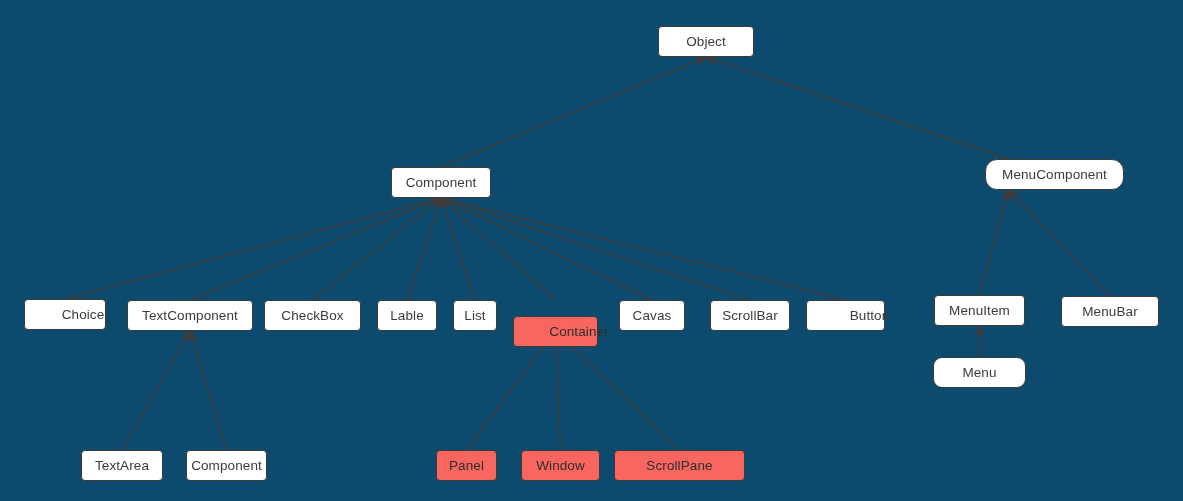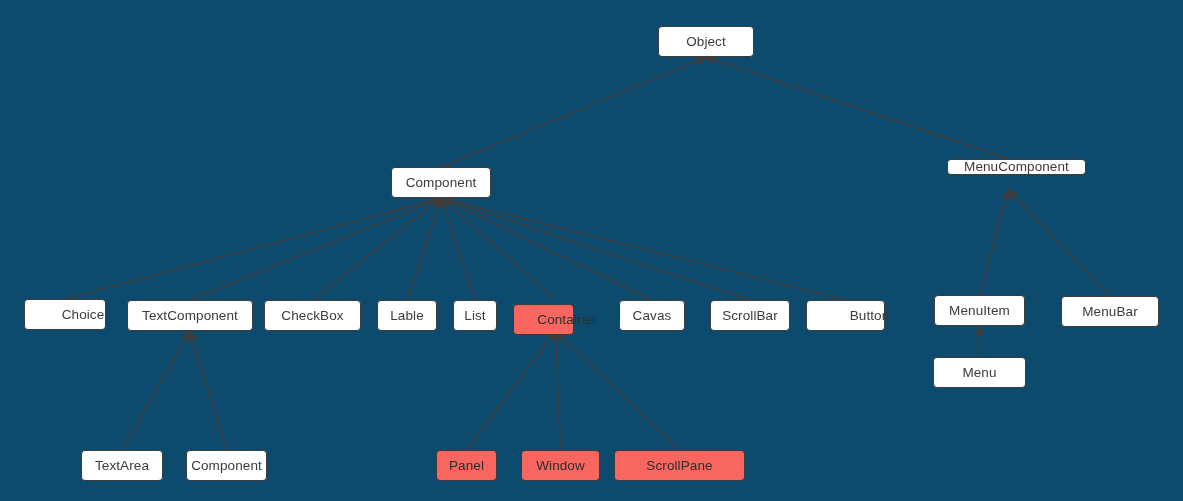--- a/index.html
+++ b/index.html
@@ -83,57 +83,57 @@
       <line x1="560.5" y1="450" x2="555.5" y2="331" stroke="#3d3d3d" stroke-width="1.5" marker-end="url(#arrow)"></line>
       <line x1="679.5" y1="450" x2="555.5" y2="331" stroke="#3d3d3d" stroke-width="1.5" marker-end="url(#arrow)"></line>
     </svg>
   <div id="node-layer">
       <div class="node" style="left: 658px; top: 26px; width: 96px; height: 31px;">
         <span>Object</span>
       </div>
       <div class="node" style="left: 391px; top: 167px; width: 100px; height: 31px;">
         <span>Component</span>
       </div>
-      <div class="node" style="left: 947px; top: 159px; width: 139px; height: 16px;">
+      <div class="node" style="left: 985px; top: 159px; width: 139px; height: 31px; border-radius: 12px;">
         <span>MenuComponent</span>
       </div>
       <div class="node" style="left: 24px; top: 299px; width: 82px; height: 31px; padding-left: 36px;">
         <span>Choice</span>
       </div>
       <div class="node" style="left: 127px; top: 300px; width: 126px; height: 31px;">
         <span>TextComponent</span>
       </div>
       <div class="node" style="left: 264px; top: 300px; width: 97px; height: 31px;">
         <span>CheckBox</span>
       </div>
       <div class="node" style="left: 377px; top: 300px; width: 60px; height: 31px;">
         <span>Lable</span>
       </div>
       <div class="node" style="left: 453px; top: 300px; width: 44px; height: 31px;">
         <span>List</span>
       </div>
-      <div class="node highlight" style="left: 513px; top: 304px; width: 61px; height: 31px; padding-left: 47px;">
+      <div class="node highlight" style="left: 513px; top: 316px; width: 85px; height: 31px; padding-left: 47px;">
         <span>Container</span>
       </div>
       <div class="node" style="left: 619px; top: 300px; width: 66px; height: 31px;">
         <span>Cavas</span>
       </div>
       <div class="node" style="left: 710px; top: 300px; width: 80px; height: 31px;">
         <span>ScrollBar</span>
       </div>
       <div class="node" style="left: 806px; top: 300px; width: 79px; height: 31px; padding-left: 48px;">
         <span>Button</span>
       </div>
       <div class="node" style="left: 934px; top: 295px; width: 91px; height: 31px;">
         <span>MenuItem</span>
       </div>
       <div class="node" style="left: 1061px; top: 296px; width: 98px; height: 31px;">
         <span>MenuBar</span>
       </div>
-      <div class="node" style="left: 933px; top: 357px; width: 93px; height: 31px;">
+      <div class="node" style="left: 933px; top: 357px; width: 93px; height: 31px; border-radius: 9px;">
         <span>Menu</span>
       </div>
       <div class="node" style="left: 81px; top: 450px; width: 82px; height: 31px;">
         <span>TextArea</span>
       </div>
       <div class="node" style="left: 186px; top: 450px; width: 81px; height: 31px;">
         <span>Component</span>
       </div>
       <div class="node highlight" style="left: 436px; top: 450px; width: 61px; height: 31px;">
         <span>Panel</span>

